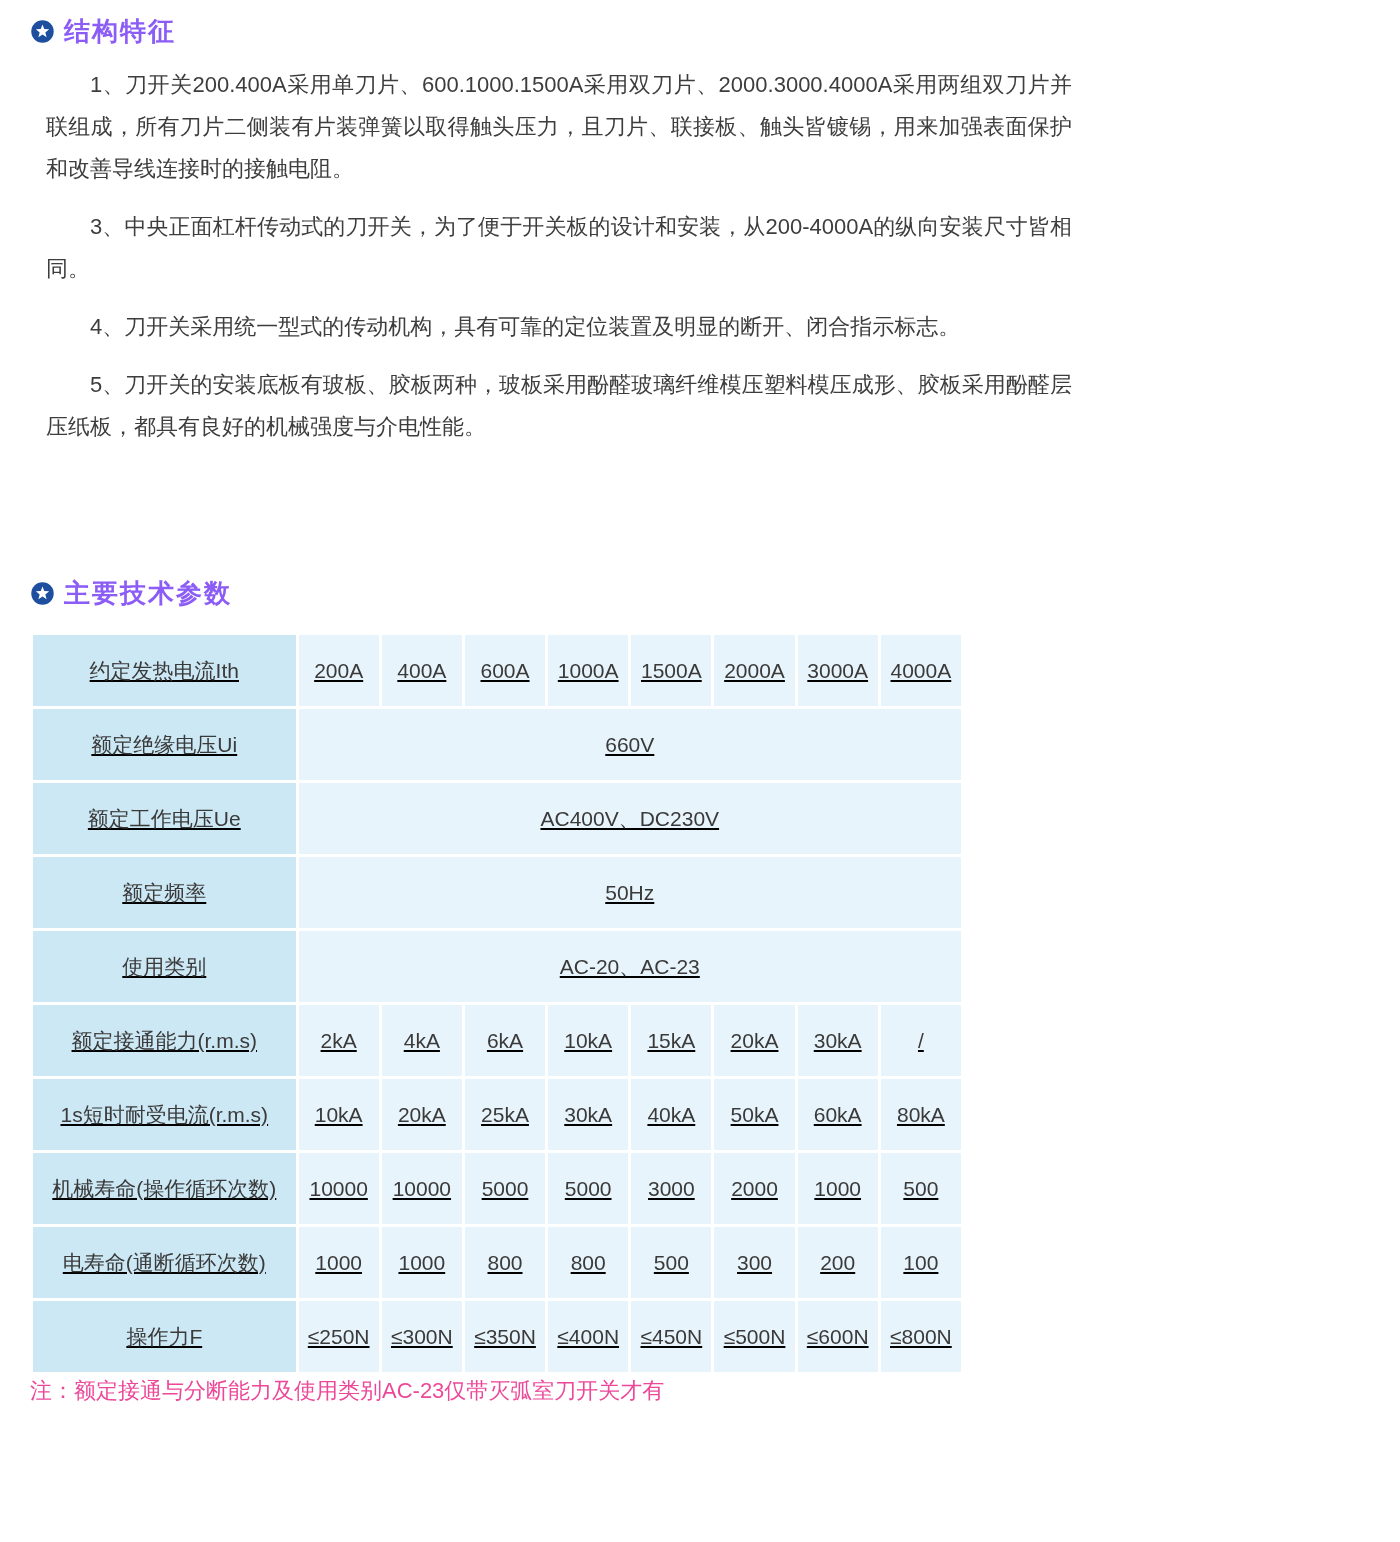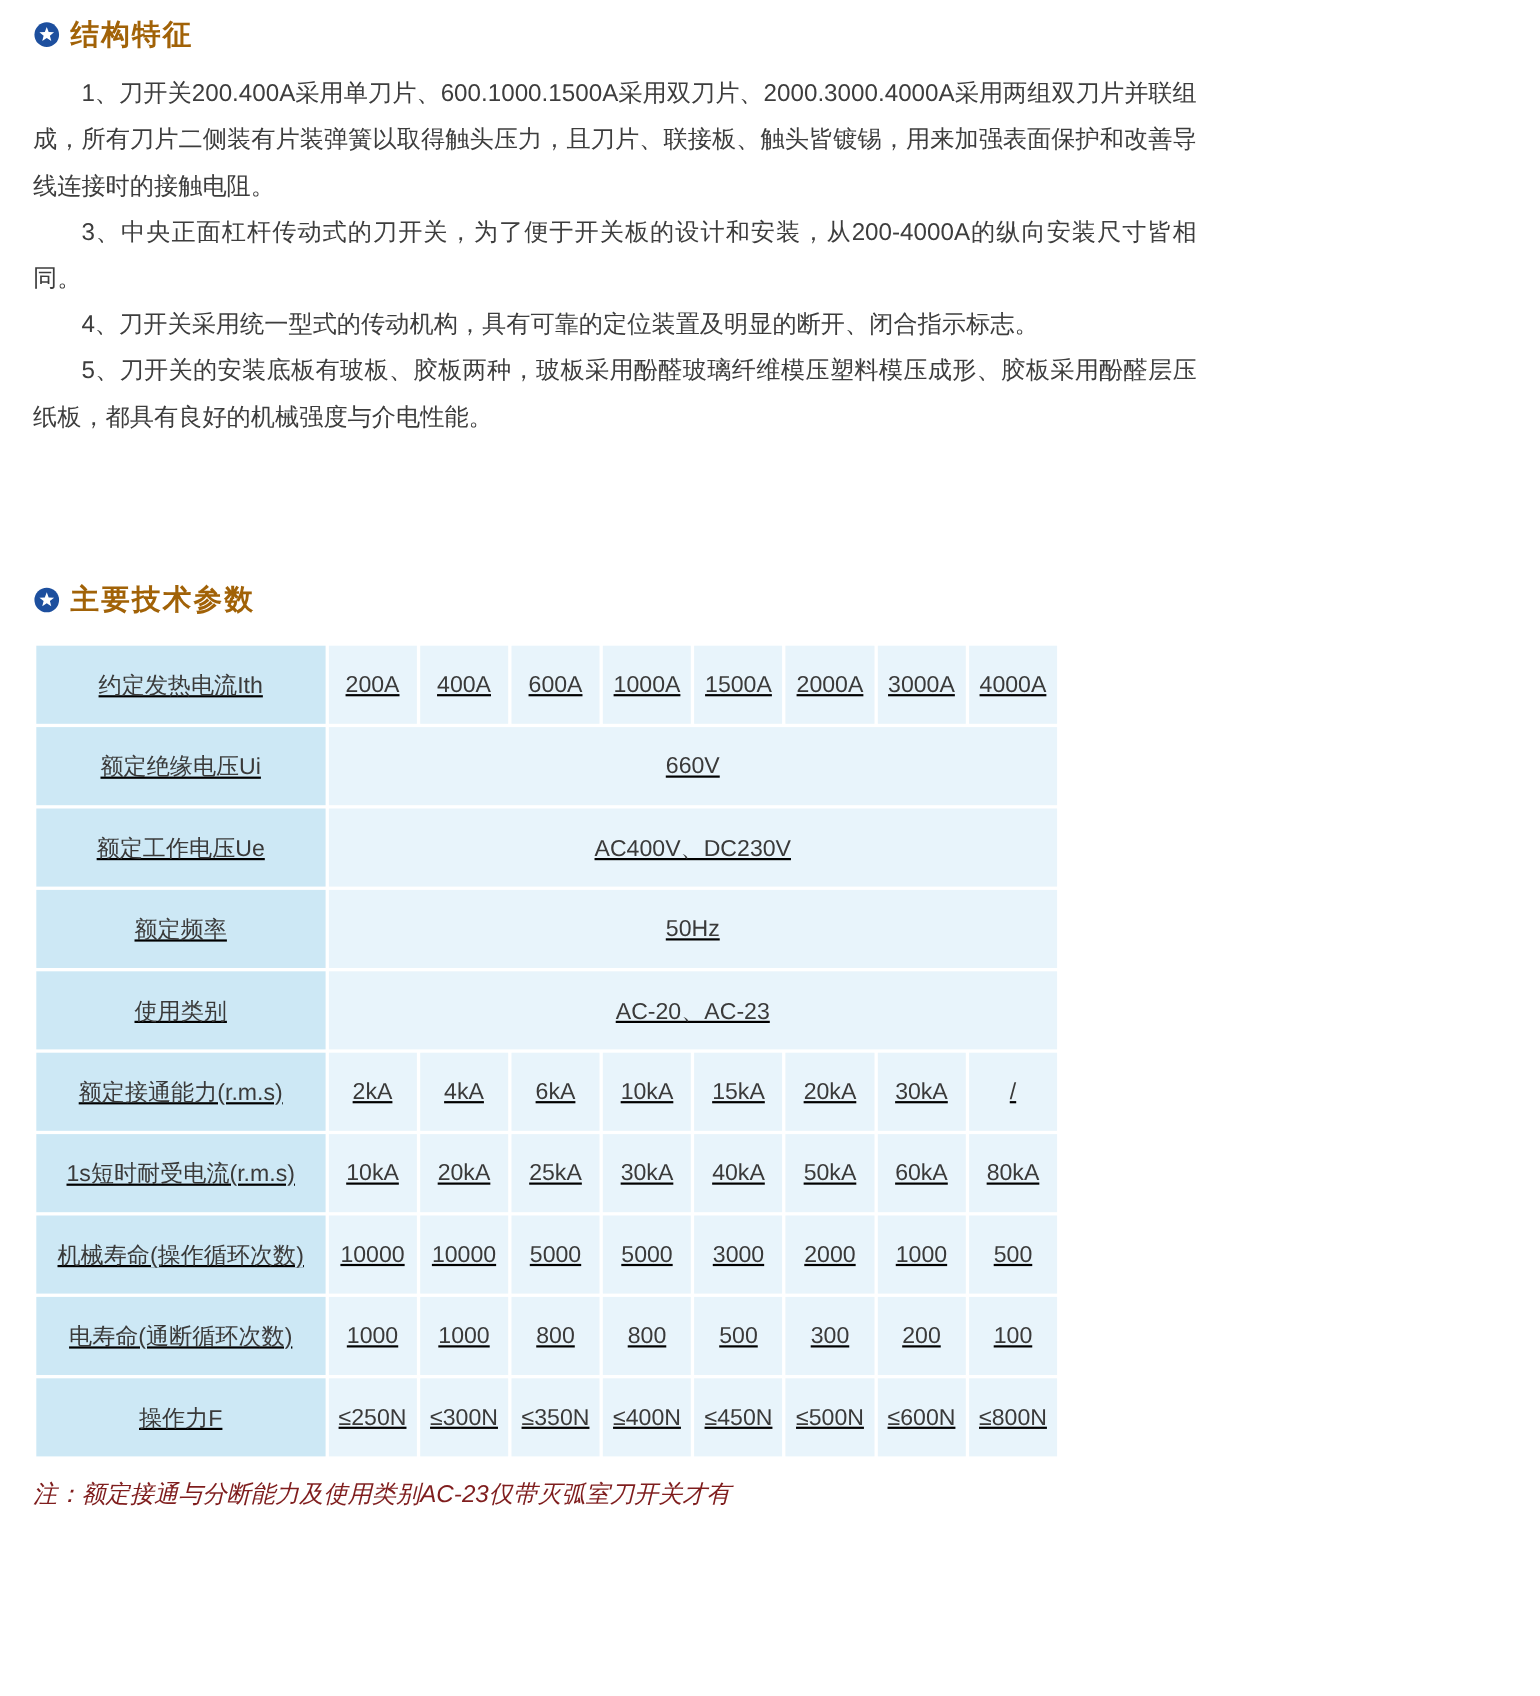--- a/index.html
+++ b/index.html
@@ -15,41 +15,41 @@
     background: #ffffff;
     overflow: hidden;
   }
   .content {
     padding: 16px 0 0 30px;
   }
   .section-heading {
     display: flex;
     align-items: center;
     gap: 9px;
-    color: #a16207;
+    color: #8b5cf6;
     font-size: 26px;
     font-weight: bold;
     letter-spacing: 2px;
     line-height: 30px;
   }
   .section-heading .icon {
     width: 25px;
     height: 25px;
     flex: 0 0 auto;
     display: inline-flex;
   }
   .body-text {
     width: 1058px;
     margin-top: 18px;
     font-size: 22px;
     line-height: 42px;
     color: #3d3d3d;
   }
   .body-text p {
-    margin: 0;
+    margin: 16px;
     text-indent: 2em;
     text-align: justify;
   }
   .section-2 {
     margin-top: 130px;
   }
   .specs-table {
     margin-top: 24px;
     border-collapse: separate;
     border-spacing: 3px;
@@ -70,24 +70,23 @@
     width: 262px;
   }
   .specs-table td.val {
     background: #e8f4fb;
     width: 80px;
   }
   .specs-table td.merged {
     background: #e8f4fb;
   }
   .table-note {
-    margin-top: 16px;
+    margin-top: 1px;
     font-size: 22px;
-    color: #7f1d1d;
-    font-style: italic;
+    color: #ec4899;
   }
 </style>
 </head>
 <body>
 
 <div class="page">
   <div class="content">
 
     <div class="section-heading">
       <span class="icon">

